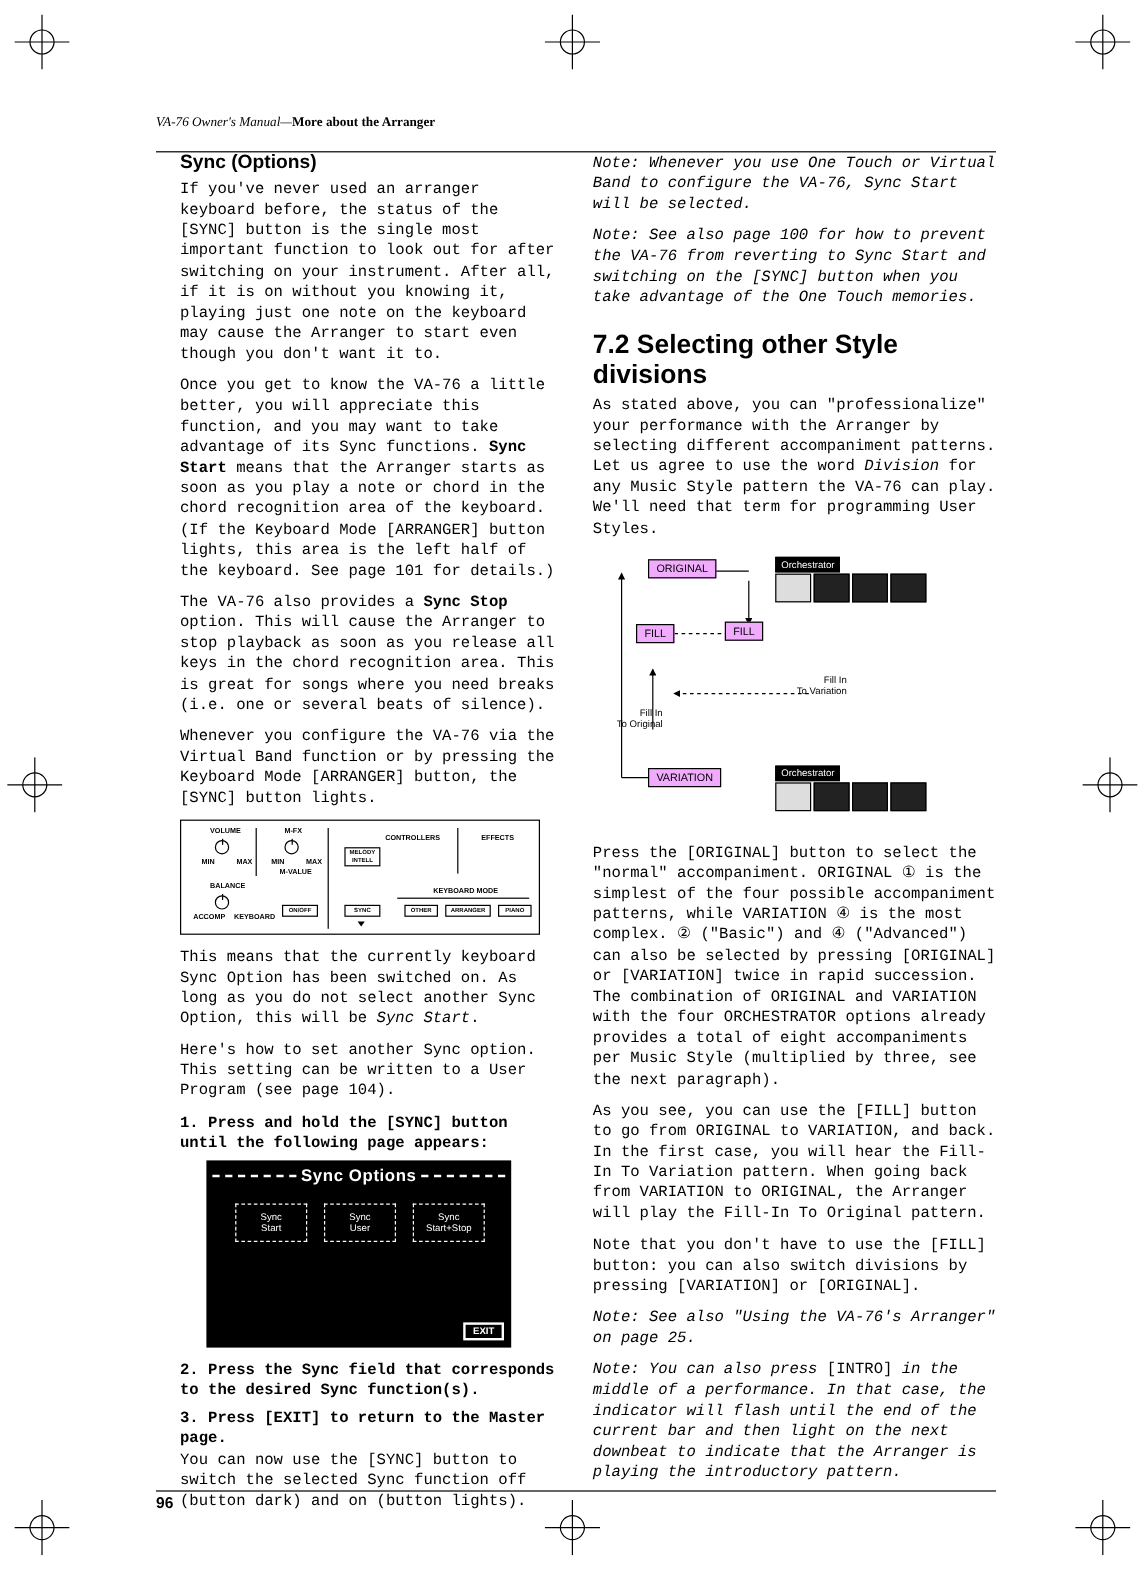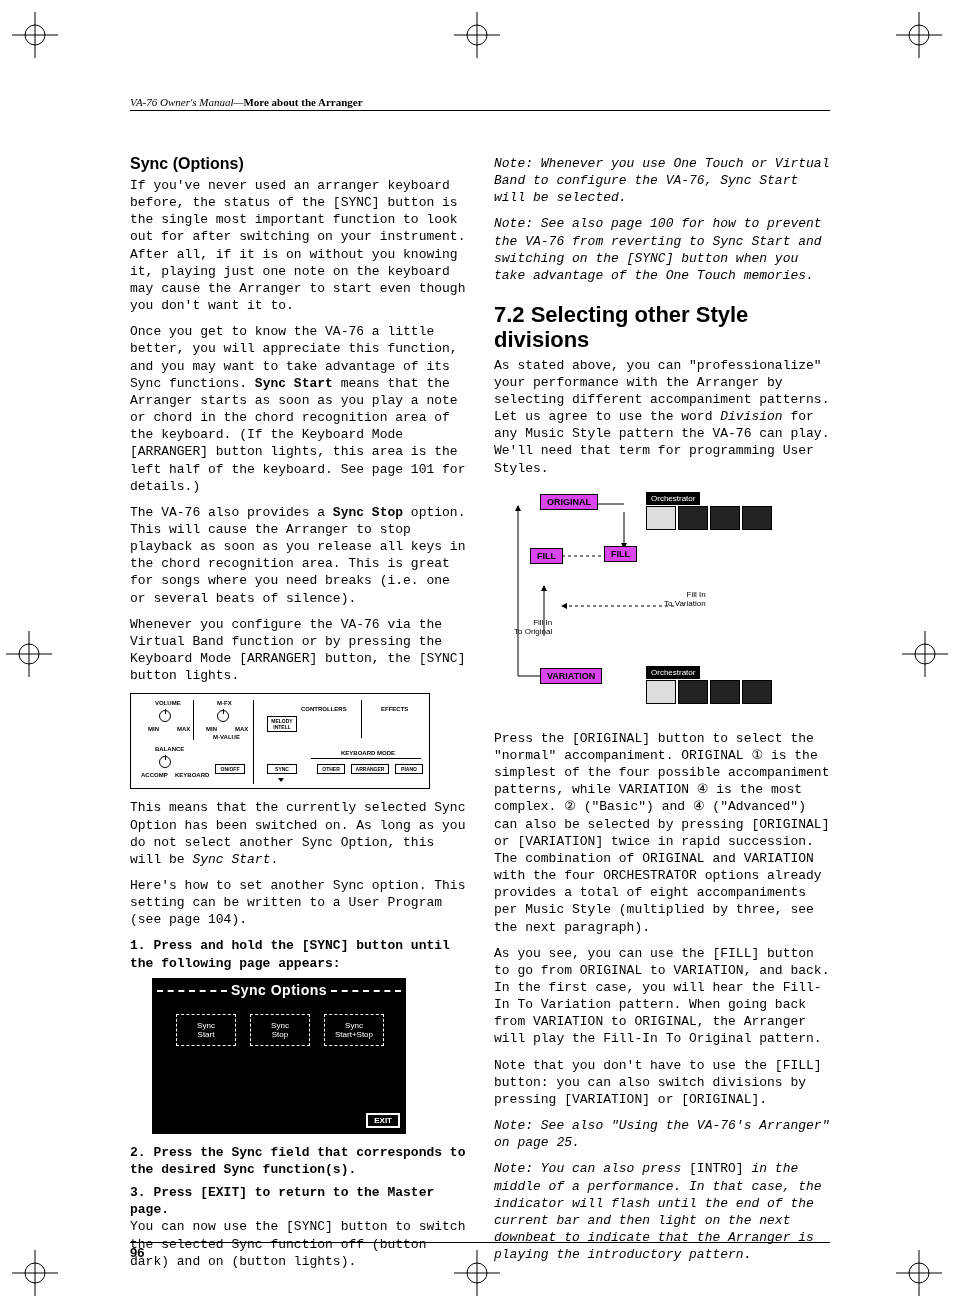--- a/index.html
+++ b/index.html
@@ -13,24 +13,24 @@
   .reg-tr { top: 12px; right: 12px; }
   .reg-bl { bottom: 12px; left: 12px; }
   .reg-br { bottom: 12px; right: 12px; }
   .reg-tc { top: 12px; left: 50%; transform: translateX(-50%); }
   .reg-bc { bottom: 12px; left: 50%; transform: translateX(-50%); }
   .reg-ml { top: 50%; left: 6px; transform: translateY(-50%); }
   .reg-mr { top: 50%; right: 6px; transform: translateY(-50%); }
 
   .page { position: absolute; top: 96px; left: 130px; width: 700px; }
 
-  .running-head { font-size: 11px; font-style: italic; border-bottom: 1px solid #000; padding-bottom: 2px; margin-bottom: 44px; }
+  .running-head { font-size: 11px; font-style: italic; border-bottom: 1px solid #000; padding-bottom: 18px; }
   .running-head .bold { font-weight: bold; font-style: normal; }
 
-  .cols { display: flex; gap: 28px; }
+  .cols { display: flex; gap: 28px; margin-left: 20px; }
   .col { width: 336px; }
 
   h3.sync { font-family: Arial, Helvetica, sans-serif; font-weight: bold; font-size: 16px; margin-bottom: 4px; }
   h2.section { font-family: Arial, Helvetica, sans-serif; font-weight: bold; font-size: 22px; line-height: 1.15; margin-bottom: 4px; margin-top: 18px; }
 
   p { font-size: 13px; line-height: 1.32; margin-bottom: 9px; text-align: left; font-family: Liberation Mono, monospace; }
   p.note { font-style: italic; }
   p .b { font-weight: bold; }
   p .i { font-style: italic; }
 
@@ -48,21 +48,21 @@
   .lcd-fig { width: 254px; height: 156px; background:#000; margin: 6px auto 10px 22px; position: relative; color:#fff; font-family: Arial, Helvetica, sans-serif; }
   .lcd-fig .title { position:absolute; top:4px; left:0; right:0; text-align:center; font-size:14px; font-weight:bold; letter-spacing:0.5px; }
   .lcd-fig .title::before, .lcd-fig .title::after { content:""; display:inline-block; vertical-align:middle; width:70px; border-top:2px dashed #fff; margin:0 4px; }
   .lcd-fig .opt { position:absolute; width:60px; border:1px dashed #fff; text-align:center; font-size:8px; padding:6px 2px; top:36px; }
   .lcd-fig .opt1 { left:24px; }
   .lcd-fig .opt2 { left:98px; }
   .lcd-fig .opt3 { left:172px; }
   .lcd-fig .exit { position:absolute; right:6px; bottom:6px; border:2px solid #fff; font-size:8px; padding:1px 6px; font-weight:bold; }
 
   .flow-fig { width: 336px; height: 230px; position: relative; font-family: Arial, Helvetica, sans-serif; margin-bottom: 14px; }
-  .flow-fig .box { position:absolute; border:1.5px solid #000; text-align:center; font-size:9px; font-weight:bold; padding:2px 6px; background:#d946ef; }
+  .flow-fig .box { position:absolute; border:1.5px solid #000; text-align:center; font-size:9px; font-weight:normal; padding:2px 6px; background:#f0abfc; }
   .flow-fig .orch { position:absolute; border:1px solid #000; background:#000; color:#fff; font-size:8px; padding:1px 4px; }
   .flow-fig .tiles { position:absolute; display:flex; gap:2px; }
   .flow-fig .tile { width:30px; height:24px; background:#222; border:1px solid #000; }
   .flow-fig .tile.lt { background:#ddd; }
   .flow-fig .small { position:absolute; font-size:8px; text-align:right; }
   .flow-fig svg.lines { position:absolute; top:0; left:0; width:336px; height:230px; }
 
   .page-num { position:absolute; left:130px; bottom:48px; font-family: Arial, Helvetica, sans-serif; font-weight:bold; font-size:13px; border-top:1px solid #000; width:700px; padding-top:2px; }
 </style>
 </head>
@@ -163,28 +163,28 @@
         <div class="btn" style="top:70px; left:84px; width:30px;">ON/OFF</div>
         <span class="lbl" style="top:56px; left:210px;">KEYBOARD MODE</span>
         <div class="sep" style="top:64px; left:180px; width:110px; height:1px;"></div>
         <div class="btn" style="top:70px; left:136px; width:30px;">SYNC</div>
         <div class="arrow" style="top:84px; left:147px;"></div>
         <div class="btn" style="top:70px; left:186px; width:28px;">OTHER</div>
         <div class="btn" style="top:70px; left:220px; width:38px;">ARRANGER</div>
         <div class="btn" style="top:70px; left:264px; width:28px;">PIANO</div>
       </div>
 
-      <p><span>This means that the currently selected Sync Option has been switched on. As long as you do not select another Sync Option, this will be </span><span class="i">Sync Start</span><span>.</span></p>
+      <p><span>This means that the currently keyboard Sync Option has been switched on. As long as you do not select another Sync Option, this will be </span><span class="i">Sync Start</span><span>.</span></p>
       <p>Here's how to set another Sync option. This setting can be written to a User Program (see page 104).</p>
       <p class="step"><span class="b">1. Press and hold the [SYNC] button until the following page appears:</span></p>
 
       <div class="lcd-fig">
         <div class="title">Sync Options</div>
         <div class="opt opt1"><span>Sync</span><br><span>Start</span></div>
-        <div class="opt opt2"><span>Sync</span><br><span>Stop</span></div>
+        <div class="opt opt2"><span>Sync</span><br><span>User</span></div>
         <div class="opt opt3"><span>Sync</span><br><span>Start+Stop</span></div>
         <div class="exit"><span>EXIT</span></div>
       </div>
 
       <p class="step"><span class="b">2. Press the Sync field that corresponds to the desired Sync function(s).</span></p>
       <p class="step"><span class="b">3. Press [EXIT] to return to the Master page.</span><br><span>You can now use the [SYNC] button to switch the selected Sync function off (button dark) and on (button lights).</span></p>
     </div>
 
     <div class="col">
       <p class="note">Note: Whenever you use One Touch or Virtual Band to configure the VA-76, Sync Start will be selected.</p>

